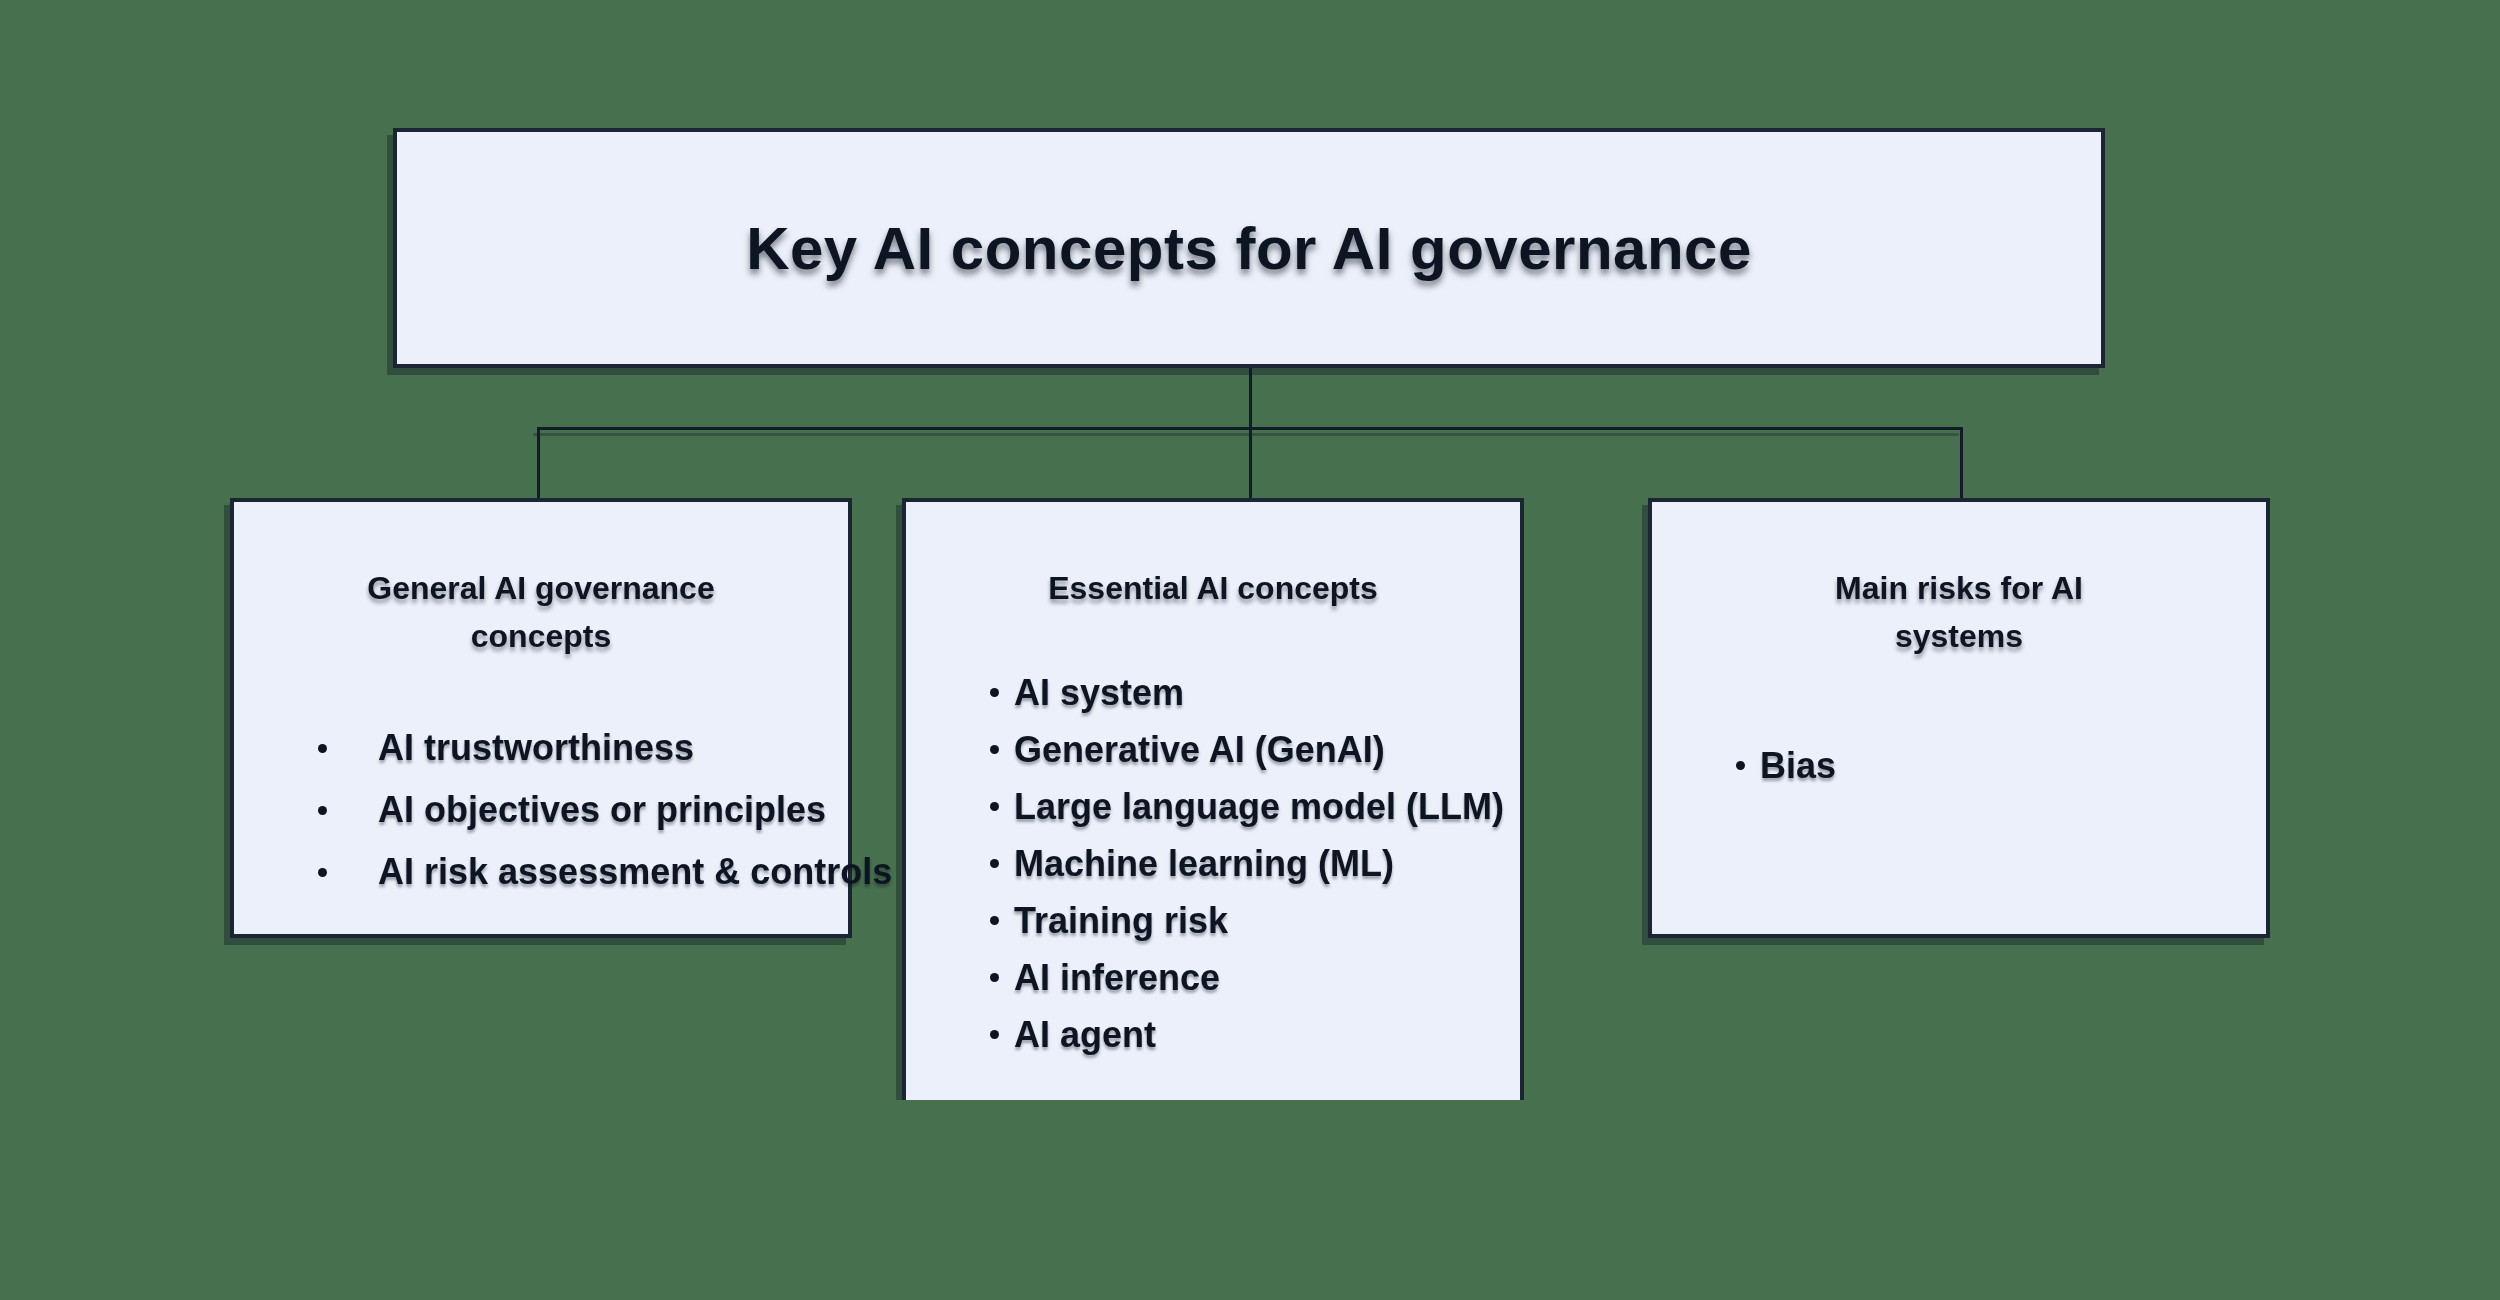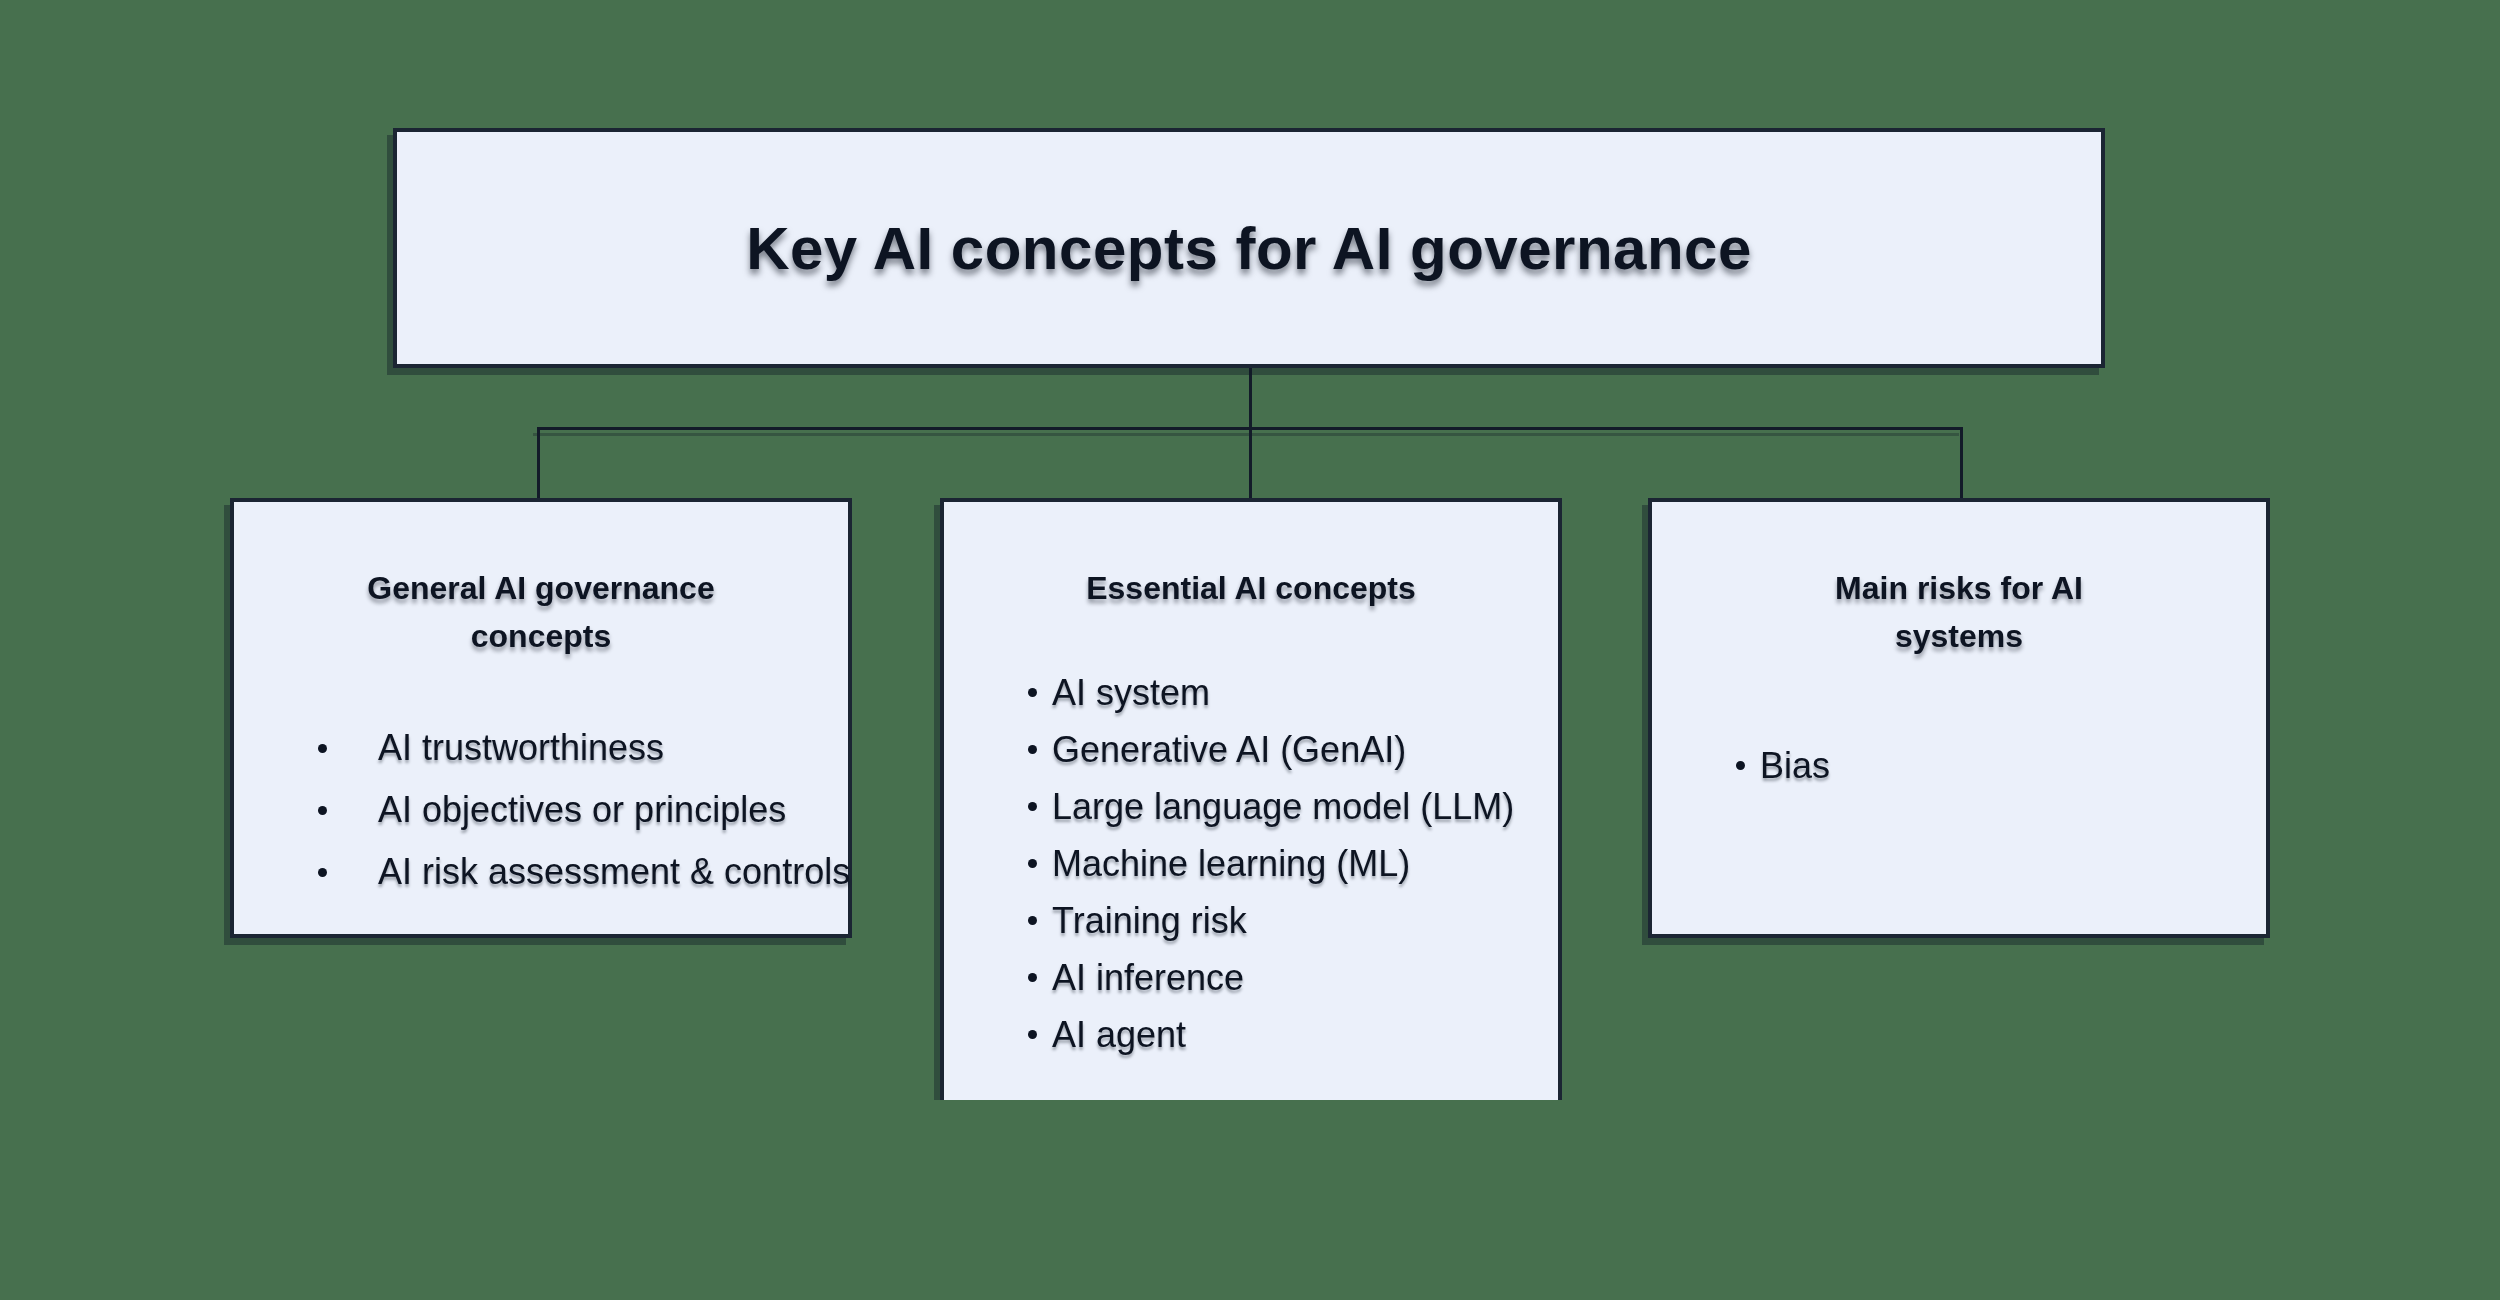--- a/index.html
+++ b/index.html
@@ -38,21 +38,21 @@
   .title-text {
     font-size: 60px;
     font-weight: 700;
     letter-spacing: 0.5px;
     text-shadow: 0 5px 6px rgba(10, 16, 28, 0.50);
     white-space: nowrap;
   }
 
   .child-box { top: 498px; width: 622px; }
   .box-general   { left: 230px;  height: 440px; }
-  .box-essential { left: 940px;  height: 632px; }
+  .box-essential { left: 902px;  height: 632px; }
   .box-risks     { left: 1648px; height: 440px; }
 
   .node-heading {
     position: absolute;
     top: 62px;
     left: 12px;
     right: 12px;
     text-align: center;
     font-size: 32px;
     line-height: 48px;
@@ -70,21 +70,21 @@
     list-style: none;
   }
   .box-general   .bullet-list { top: 215px; }
   .box-essential .bullet-list { top: 162px; }
   .box-risks     .bullet-list { top: 232px; }
 
   .bullet-item {
     display: flex;
     align-items: center;
     font-size: 36px;
-    font-weight: 400;
+    font-weight: 700;
     white-space: nowrap;
     text-shadow: 0 3px 3px rgba(10, 16, 28, 0.35);
   }
   .box-general   .bullet-item { height: 62px; gap: 36px; }
   .box-essential .bullet-item { height: 57px; }
   .box-risks     .bullet-item { height: 63px; }
 
   .bullet-dot {
     flex: 0 0 auto;
     width: 9px;

